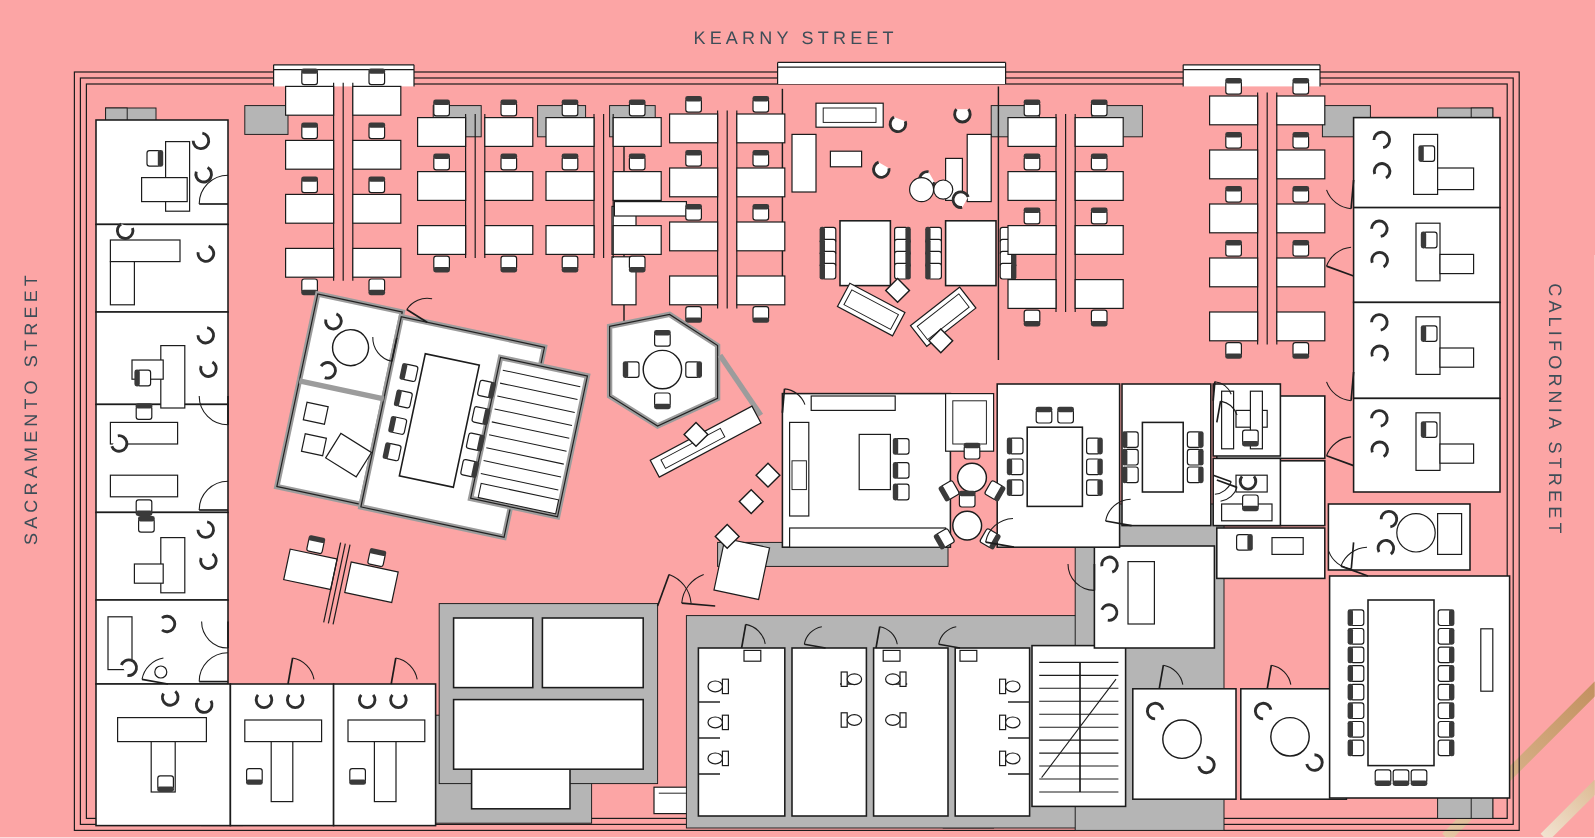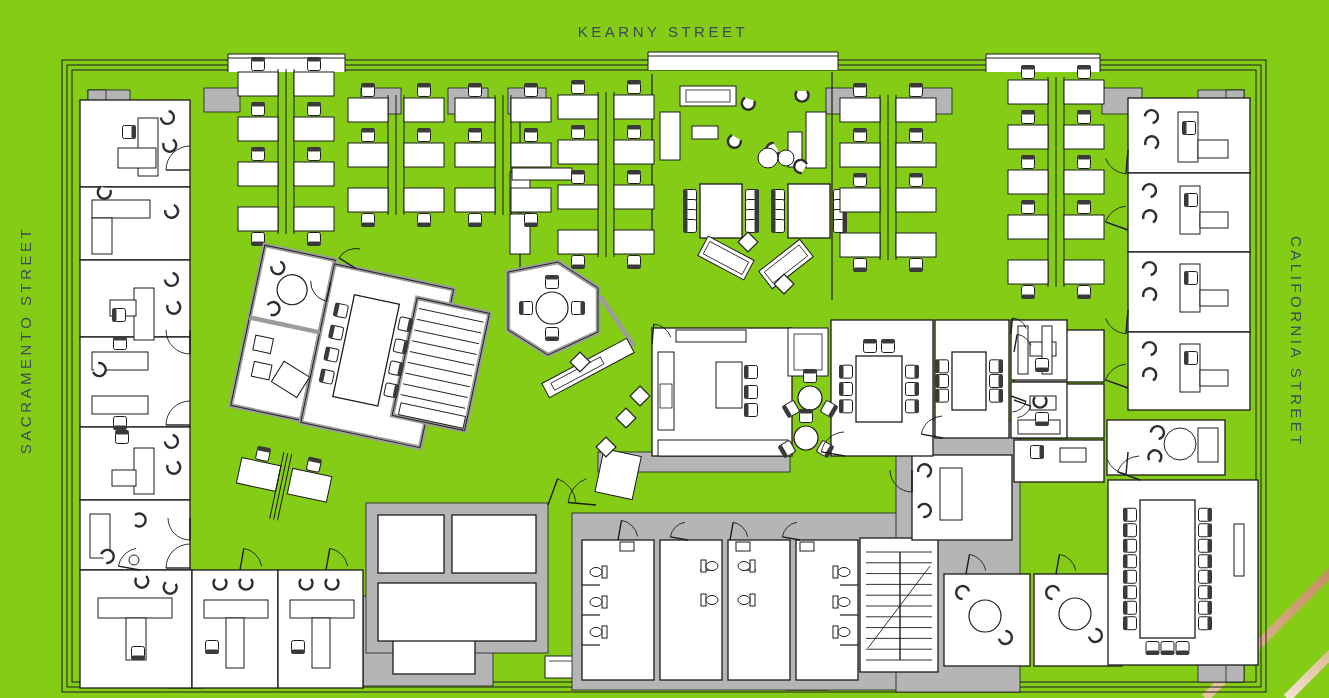--- a/index.html
+++ b/index.html
@@ -1,16 +1,16 @@
 <!DOCTYPE html>
 <html><head>
 <meta charset="utf-8">
 <style>
   html,body{margin:0;padding:0;background:#fff;}
-  #canvas{position:relative;width:1329px;height:698px;background:#84cc16;overflow:hidden;
+  #canvas{position:relative;width:1329px;height:698px;background:#fca5a5;overflow:hidden;
           font-family:"Liberation Sans", sans-serif;}
   svg{position:absolute;left:0;top:0;}
   text.street{font-family:"Liberation Sans", sans-serif;font-size:15px;letter-spacing:3.5px;fill:#3d4d57;}
 </style>
 </head>
 <body>
 
 <div id="canvas">
   <svg id="svg" width="1329" height="698" viewBox="0 0 1329 698">
     <defs>

